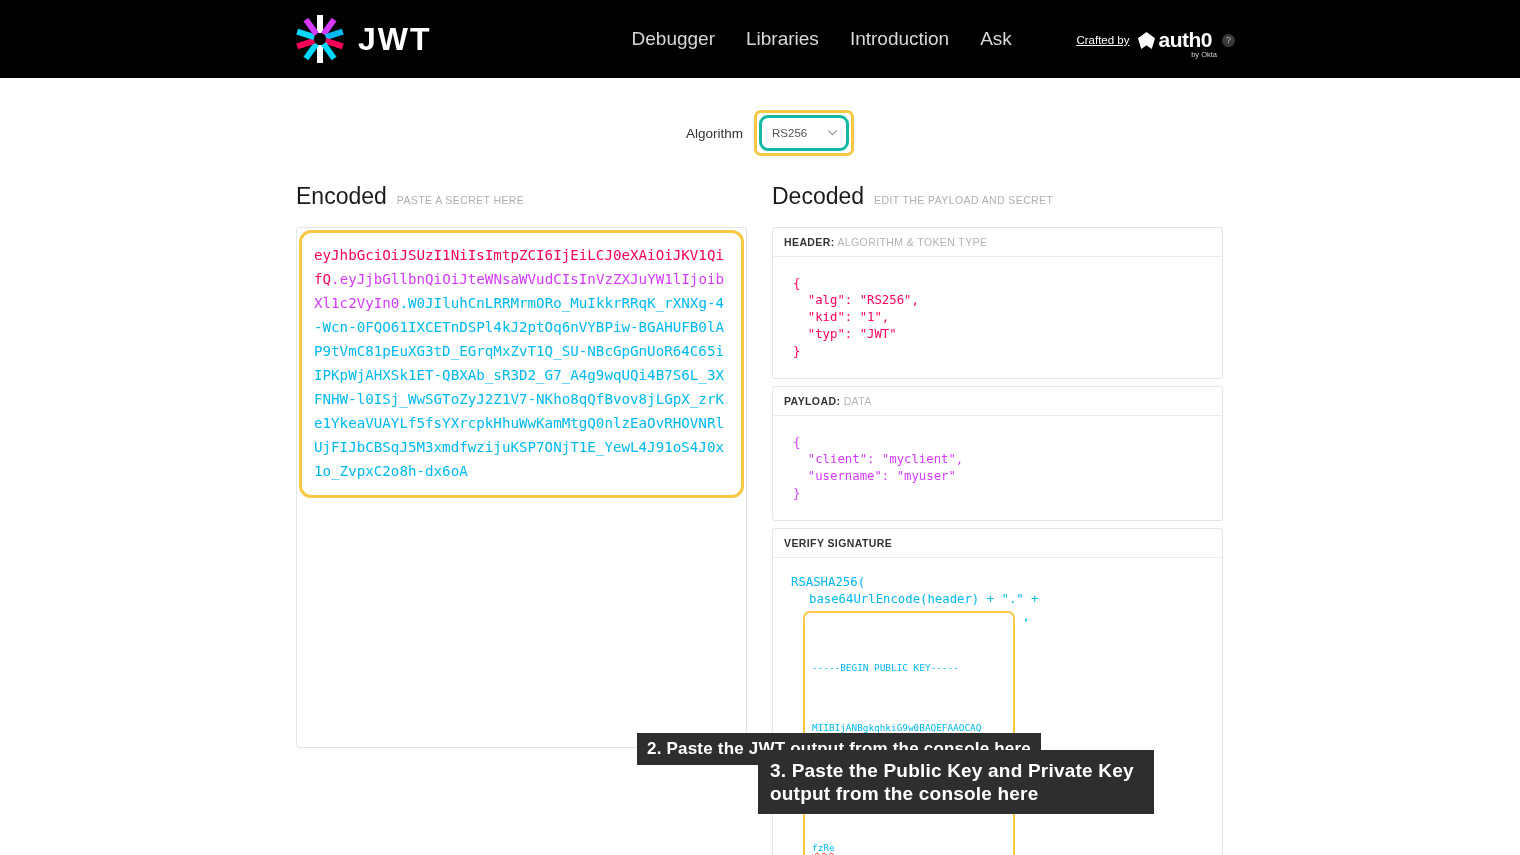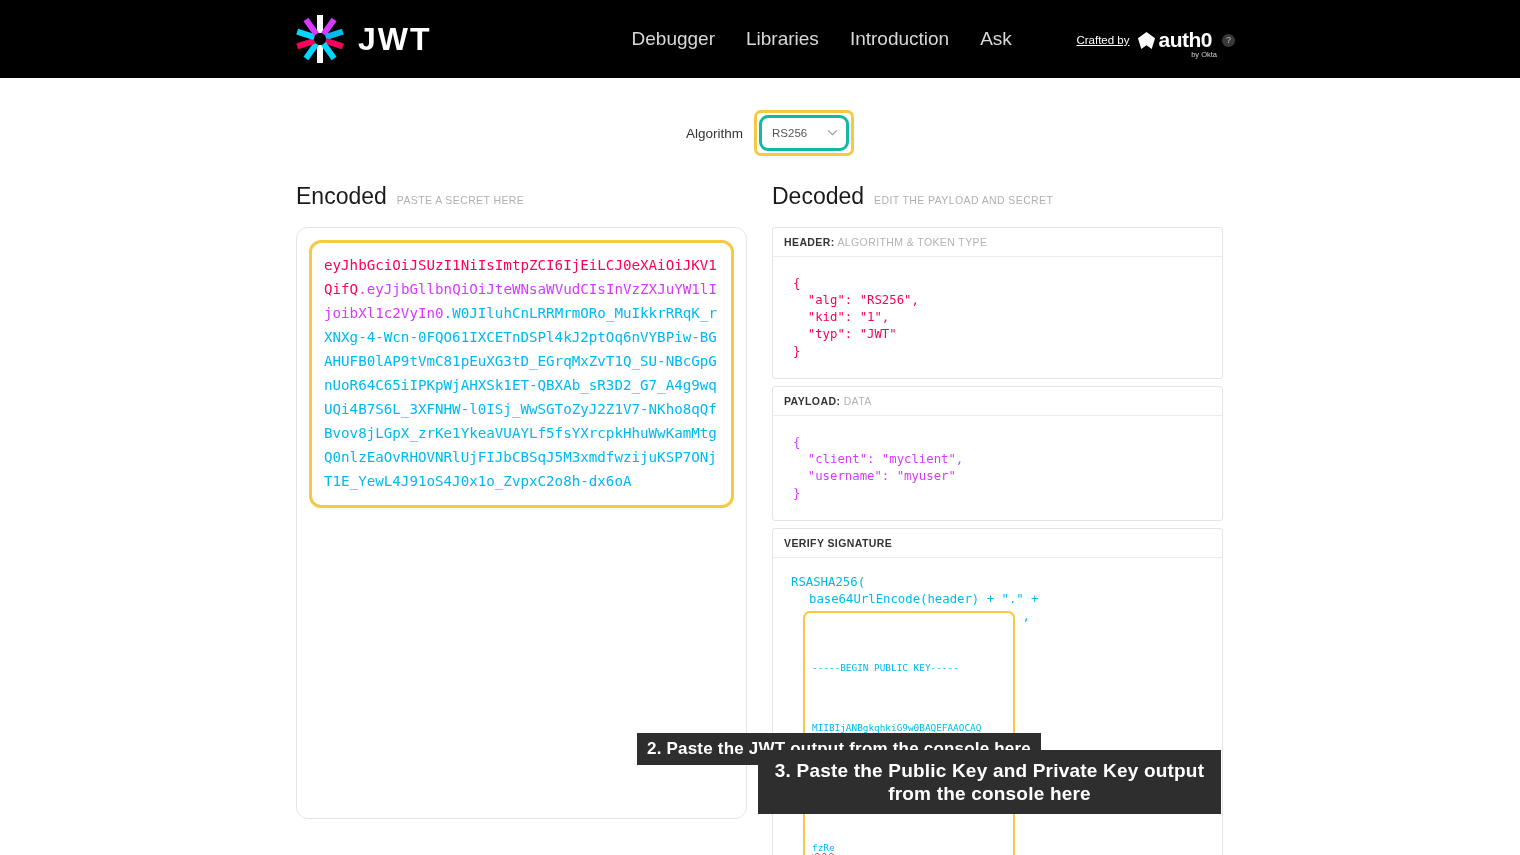--- a/index.html
+++ b/index.html
@@ -84,22 +84,22 @@
   .col-right { width: 451px; }
   .sec-head { display: flex; align-items: baseline; margin-bottom: 17px; }
   .sec-title { font-size: 23px; color: #1a1a1a; font-weight: 400; }
   .sec-sub {
     font-size: 10.5px; color: #b0b0b0; margin-left: 10px;
     letter-spacing: 0.4px;
   }
 
   
   .encoded-box {
-    border: 1px solid #e4e4e4; border-radius: 12px;
-    height: 592px; padding: 12px; background: #fff;
+    border: 1px solid #e4e4e4; border-radius: 3px;
+    height: 521px; padding: 2px; background: #fff;
     position: relative;
   }
   .token-ring {
     border: 3px solid #F7C843; border-radius: 12px;
     padding: 10px 12px 12px 12px;
   }
   .token {
     font-family: "DejaVu Sans Mono", monospace;
     font-size: 14.2px; line-height: 24px;
     word-break: break-all; white-space: pre-wrap;
@@ -141,23 +141,22 @@
   .sq { text-decoration: underline; text-decoration-style: wavy;
         text-decoration-color: #ff2d2d; text-decoration-thickness: 1px; }
   .ind1 { padding-left: 18px; }
   .trail { display:inline-block; }
 
   
   .tip-abs { position: absolute; z-index: 40; }
   .tip-2 { left: 340px; top: 505px; font-size: 17px; padding: 6px 10px; }
   .tip-3 {
     left: 758px; top: 750px; font-size: 19px;
-    padding: 9px 12px; width: 463px; white-space: normal;
+    padding: 9px 12px; width: 396px; white-space: normal;
     line-height: 23px;
-    text-align: center;
   }
 </style>
 </head>
 <body>
 
 <div class="topbar">
   <div class="brand">
     <span class="logo-mark">
       <svg viewBox="0 0 50 50" width="50" height="50">
         <g transform="translate(25,25)">

